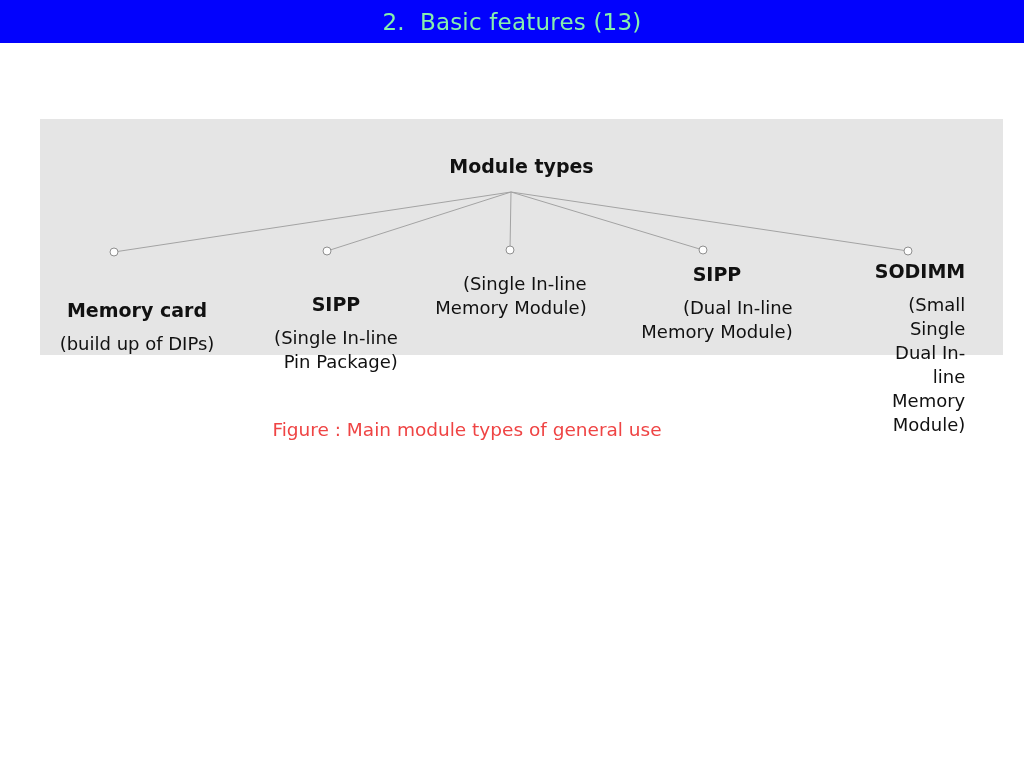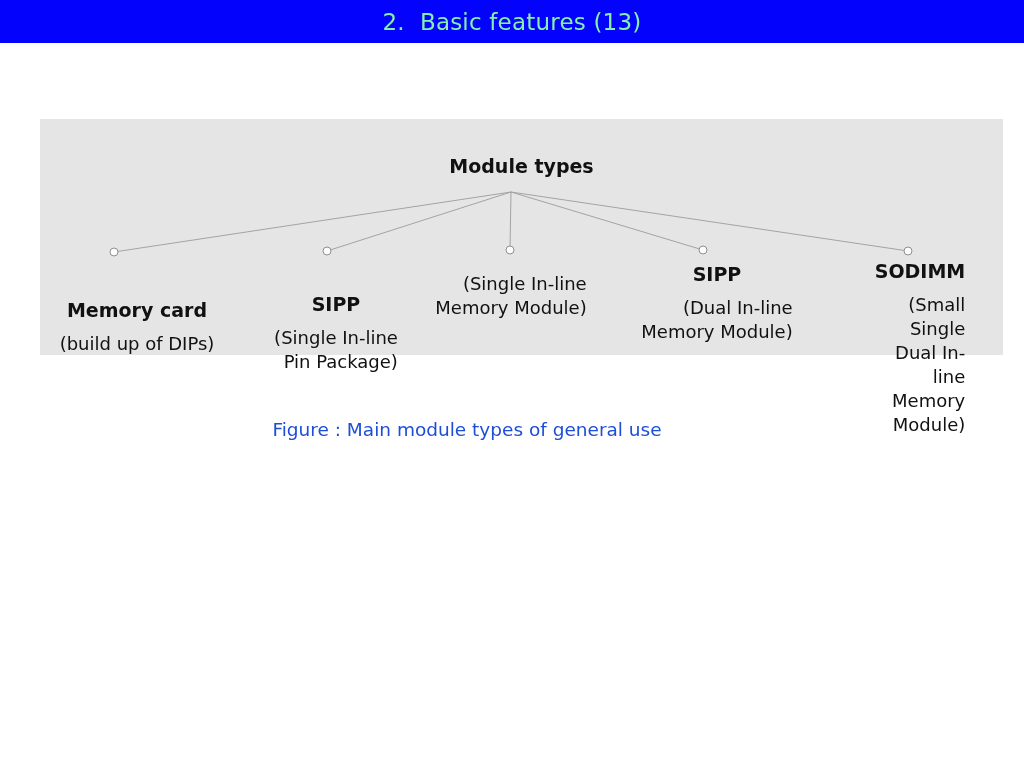--- a/index.html
+++ b/index.html
@@ -77,21 +77,21 @@
     text-align: right;
   }
   
   .figure-caption {
     position: absolute;
     left: 0;
     top: 419px;
     width: 934px;
     text-align: center;
     font-size: 18.5px;
-    color: #1d4ed8;
+    color: #ef4444;
     white-space: pre;
   }
 </style>
 </head>
 <body>
 
 <div id="slide">
 
   <div class="title-bar">
     <span class="title-text">2.  Basic features (13)</span>

